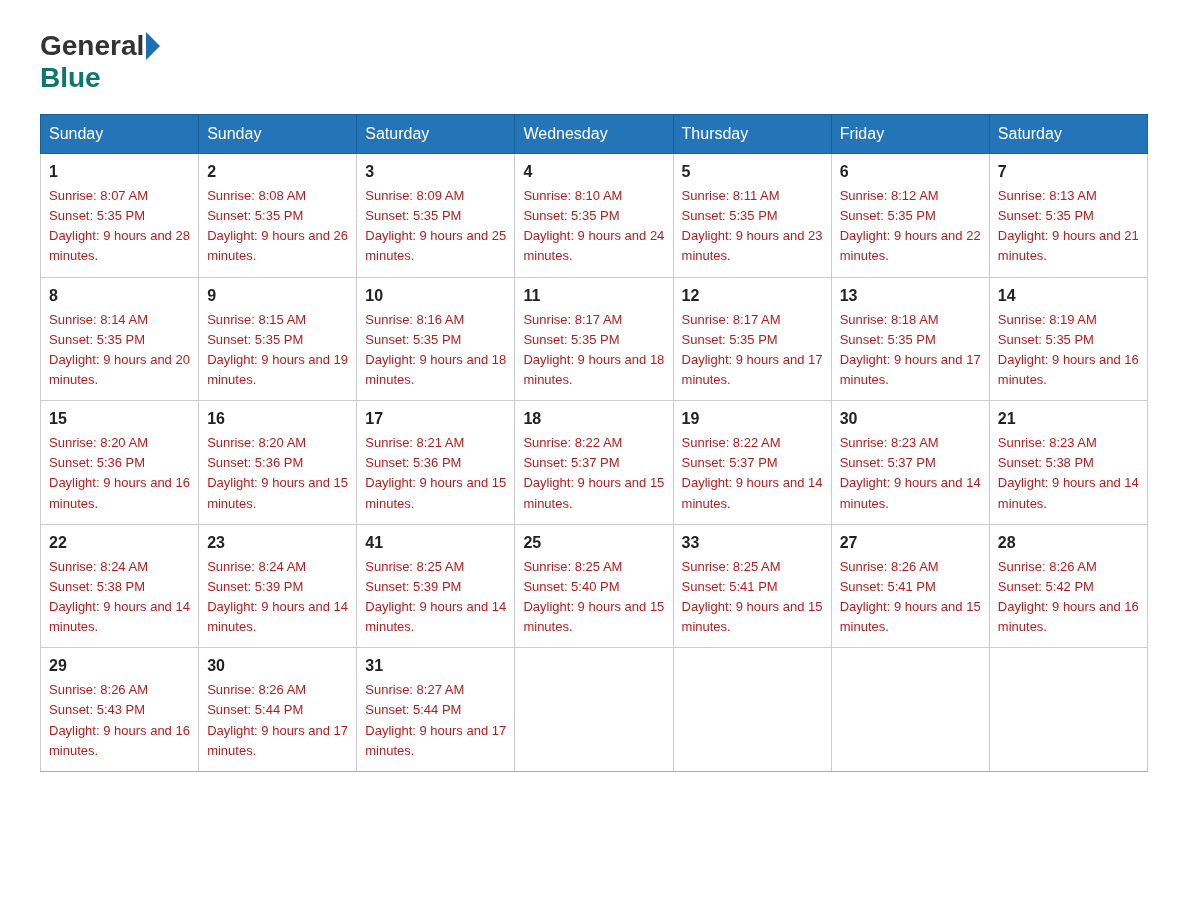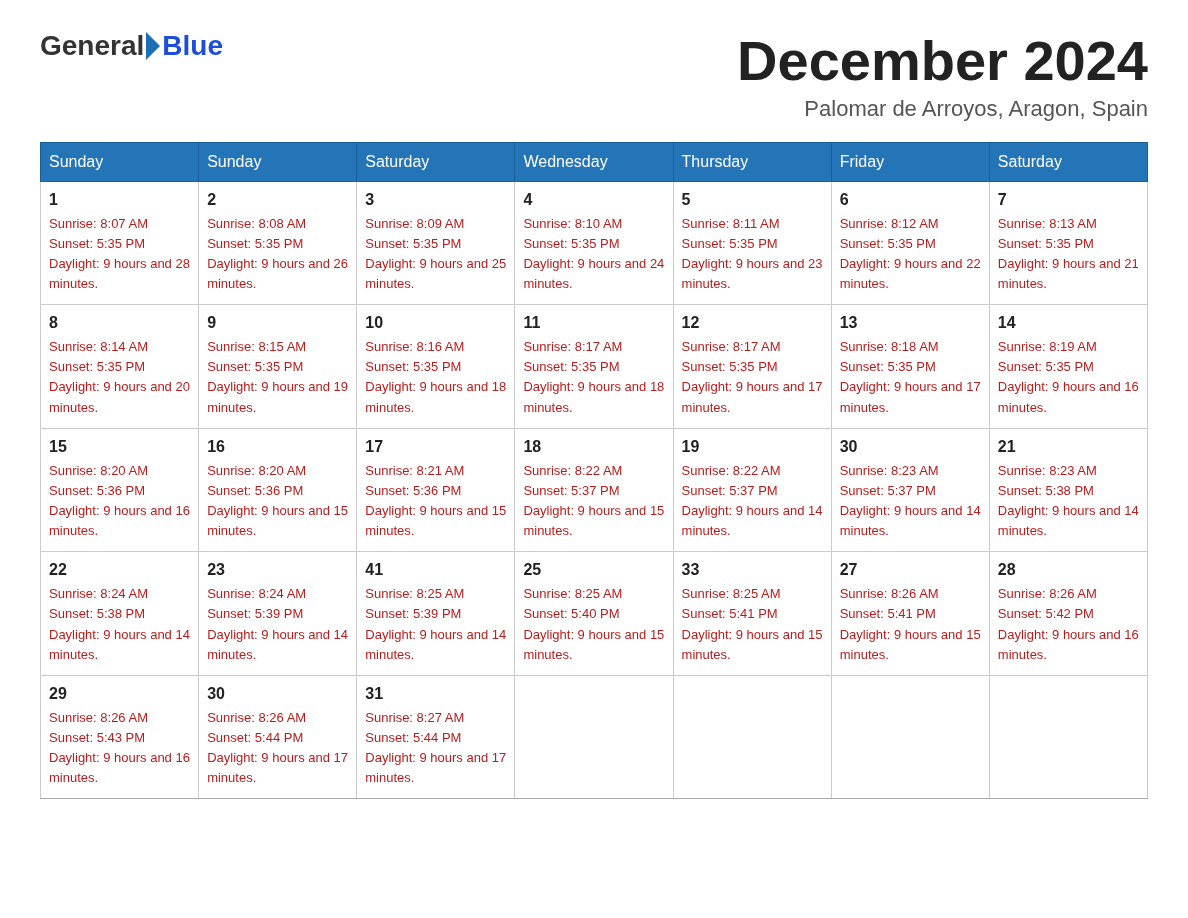--- a/index.html
+++ b/index.html
@@ -13,21 +13,21 @@
 
     .header {
       display: flex;
       justify-content: space-between;
       align-items: flex-start;
       margin-bottom: 20px;
     }
 
     .logo {
       display: flex;
-      flex-direction: row;
+      flex-direction: column;
       align-items: flex-start;
     }
 
     .logo-text {
       display: flex;
       align-items: center;
       font-size: 28px;
       font-weight: bold;
       color: #333;
     }
@@ -40,21 +40,21 @@
       width: 0;
       height: 0;
       border-left: 14px solid #1a6fb5;
       border-top: 14px solid transparent;
       border-bottom: 14px solid transparent;
       margin: 0 2px;
       display: inline-block;
     }
 
     .logo-blue {
-      color: #1d4ed8;
+      color: #0f766e;
       font-size: 28px;
       font-weight: bold;
     }
 
     .title-section {
       text-align: right;
     }
 
     .month-title {
       font-size: 56px;
@@ -121,24 +121,20 @@
 </head>
 <body>
 
 <div class="header">
   <div class="logo">
     <div class="logo-text">
       <span class="logo-general">General</span>
       <span class="logo-arrow"></span>
     </div>
     <span class="logo-blue">Blue</span>
-  </div>
-  <div class="title-section">
-    <div class="month-title">December 2024</div>
-    <div class="location-title">Palomar de Arroyos, Aragon, Spain</div>
   </div>
 </div>
 
 <table class="calendar">
   <thead>
     <tr>
     <th>Sunday</th>
         <th>Sunday</th>
         <th>Saturday</th>
         <th>Wednesday</th>

